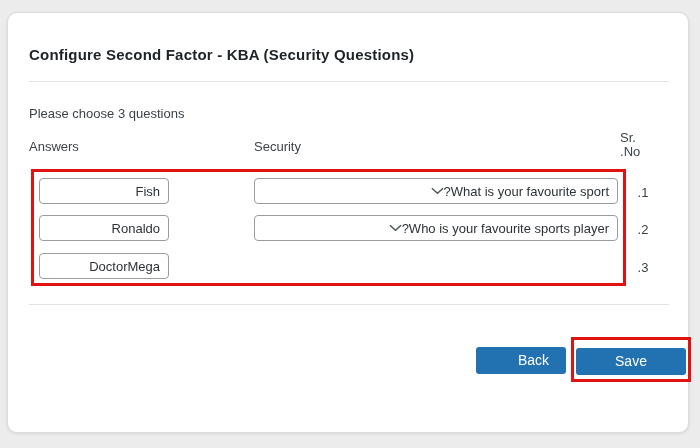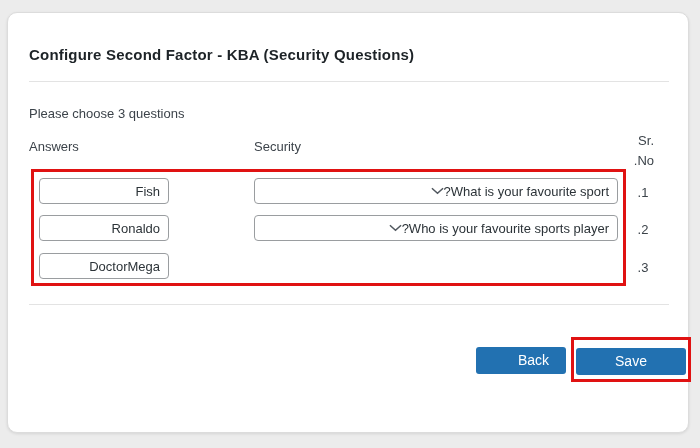--- a/index.html
+++ b/index.html
@@ -11,22 +11,22 @@
     box-shadow:0 1px 3px rgba(0,0,0,.10);box-sizing:border-box;}
   .title{position:absolute;left:21px;top:33px;font-size:15px;font-weight:bold;
     color:#1d2327;letter-spacing:.2px;}
   .hr{position:absolute;left:21px;right:19px;height:0;border-top:1px solid #e3e3e3;}
   .hr1{top:68px;}
   .hr2{top:291px;}
   .subtitle{position:absolute;left:21px;top:77px;font-size:13px;color:#3c434a;margin-top:16px;}
   .col-header{position:absolute;font-size:13px;color:#3c434a;}
   .col-header.answers{left:21px;top:126px;}
   .col-header.questions{left:246px;top:126px;}
-  .col-header.srno{left:612px;top:118px;width:34px;text-align:right;
-    line-height:20px;direction:rtl;}
+  .col-header.srno{left:612px;top:118px;width:34px;text-align:left;
+    line-height:14px;direction:rtl;}
   .rows-box{position:absolute;left:23px;top:156px;width:595px;height:117px;
     border:3px solid var(--red);box-sizing:border-box;}
   .row-input,.question-box{position:absolute;box-sizing:border-box;height:26px;
     background:#fff;border:1px solid #9a9da0;border-radius:4px;font-size:13px;
     color:#2c3338;}
   .row-input{left:5px;width:130px;direction:rtl;padding:0 8px;outline:none;
     font-family:"Liberation Sans",sans-serif;}
   .question-box{left:220px;width:364px;direction:rtl;display:flex;
     align-items:center;justify-content:flex-start;padding:0 8px 0 10px;
     cursor:default;}

